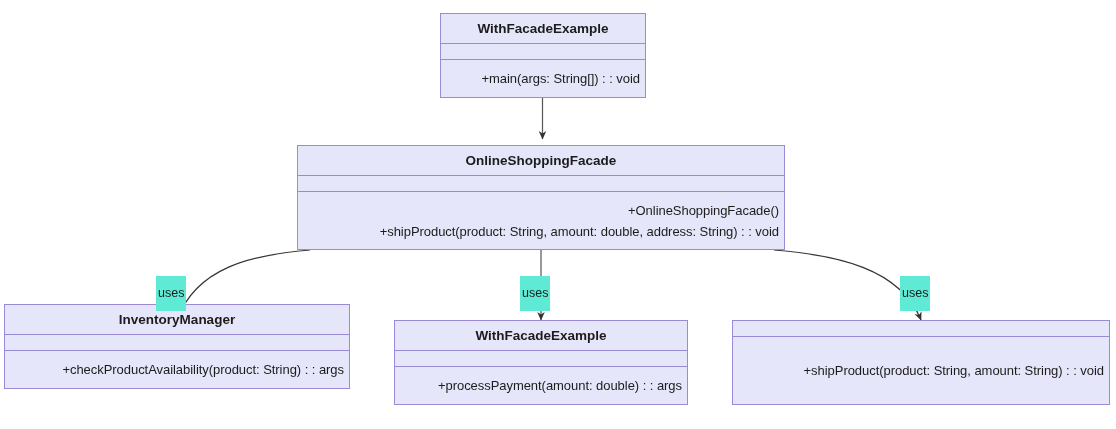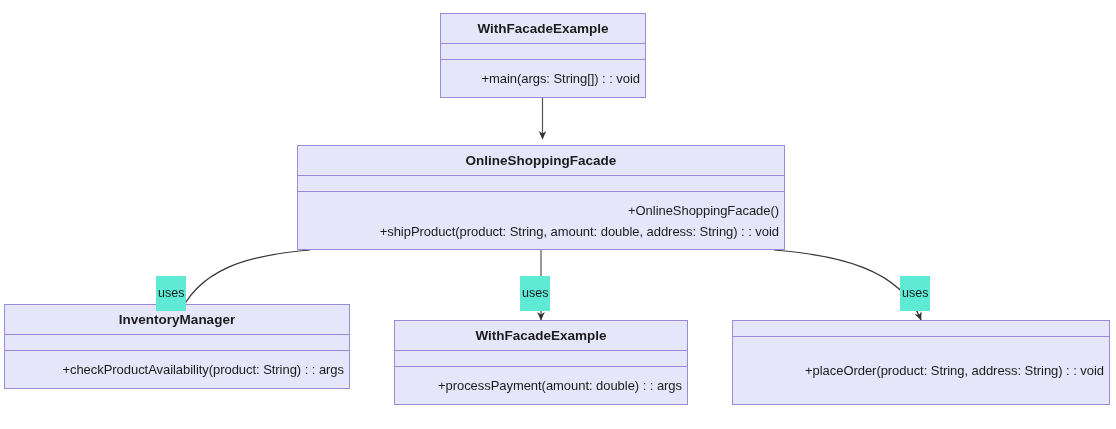--- a/index.html
+++ b/index.html
@@ -136,21 +136,21 @@
     <div class="class-title">WithFacadeExample</div>
     <div class="class-attrs"></div>
     <div class="class-methods">
       <div class="method-line">+processPayment(amount: double) : : args</div>
     </div>
   </div>
 
   <div class="uml-class" style="left:732px; top:320px; width:378px; height:85px;">
     <div class="class-attrs"></div>
     <div class="class-methods">
-      <div class="method-line">+placeOrder(product: String, address: String) : : void</div>
+      <div class="method-line">+shipProduct(product: String, amount: String) : : void</div>
     </div>
   </div>
 
   <div class="edge-label" style="left:156px; top:276px;">uses</div>
 
   <div class="edge-label" style="left:520px; top:276px;">uses</div>
 
   <div class="edge-label" style="left:900px; top:276px;">uses</div>
 
 </div>

